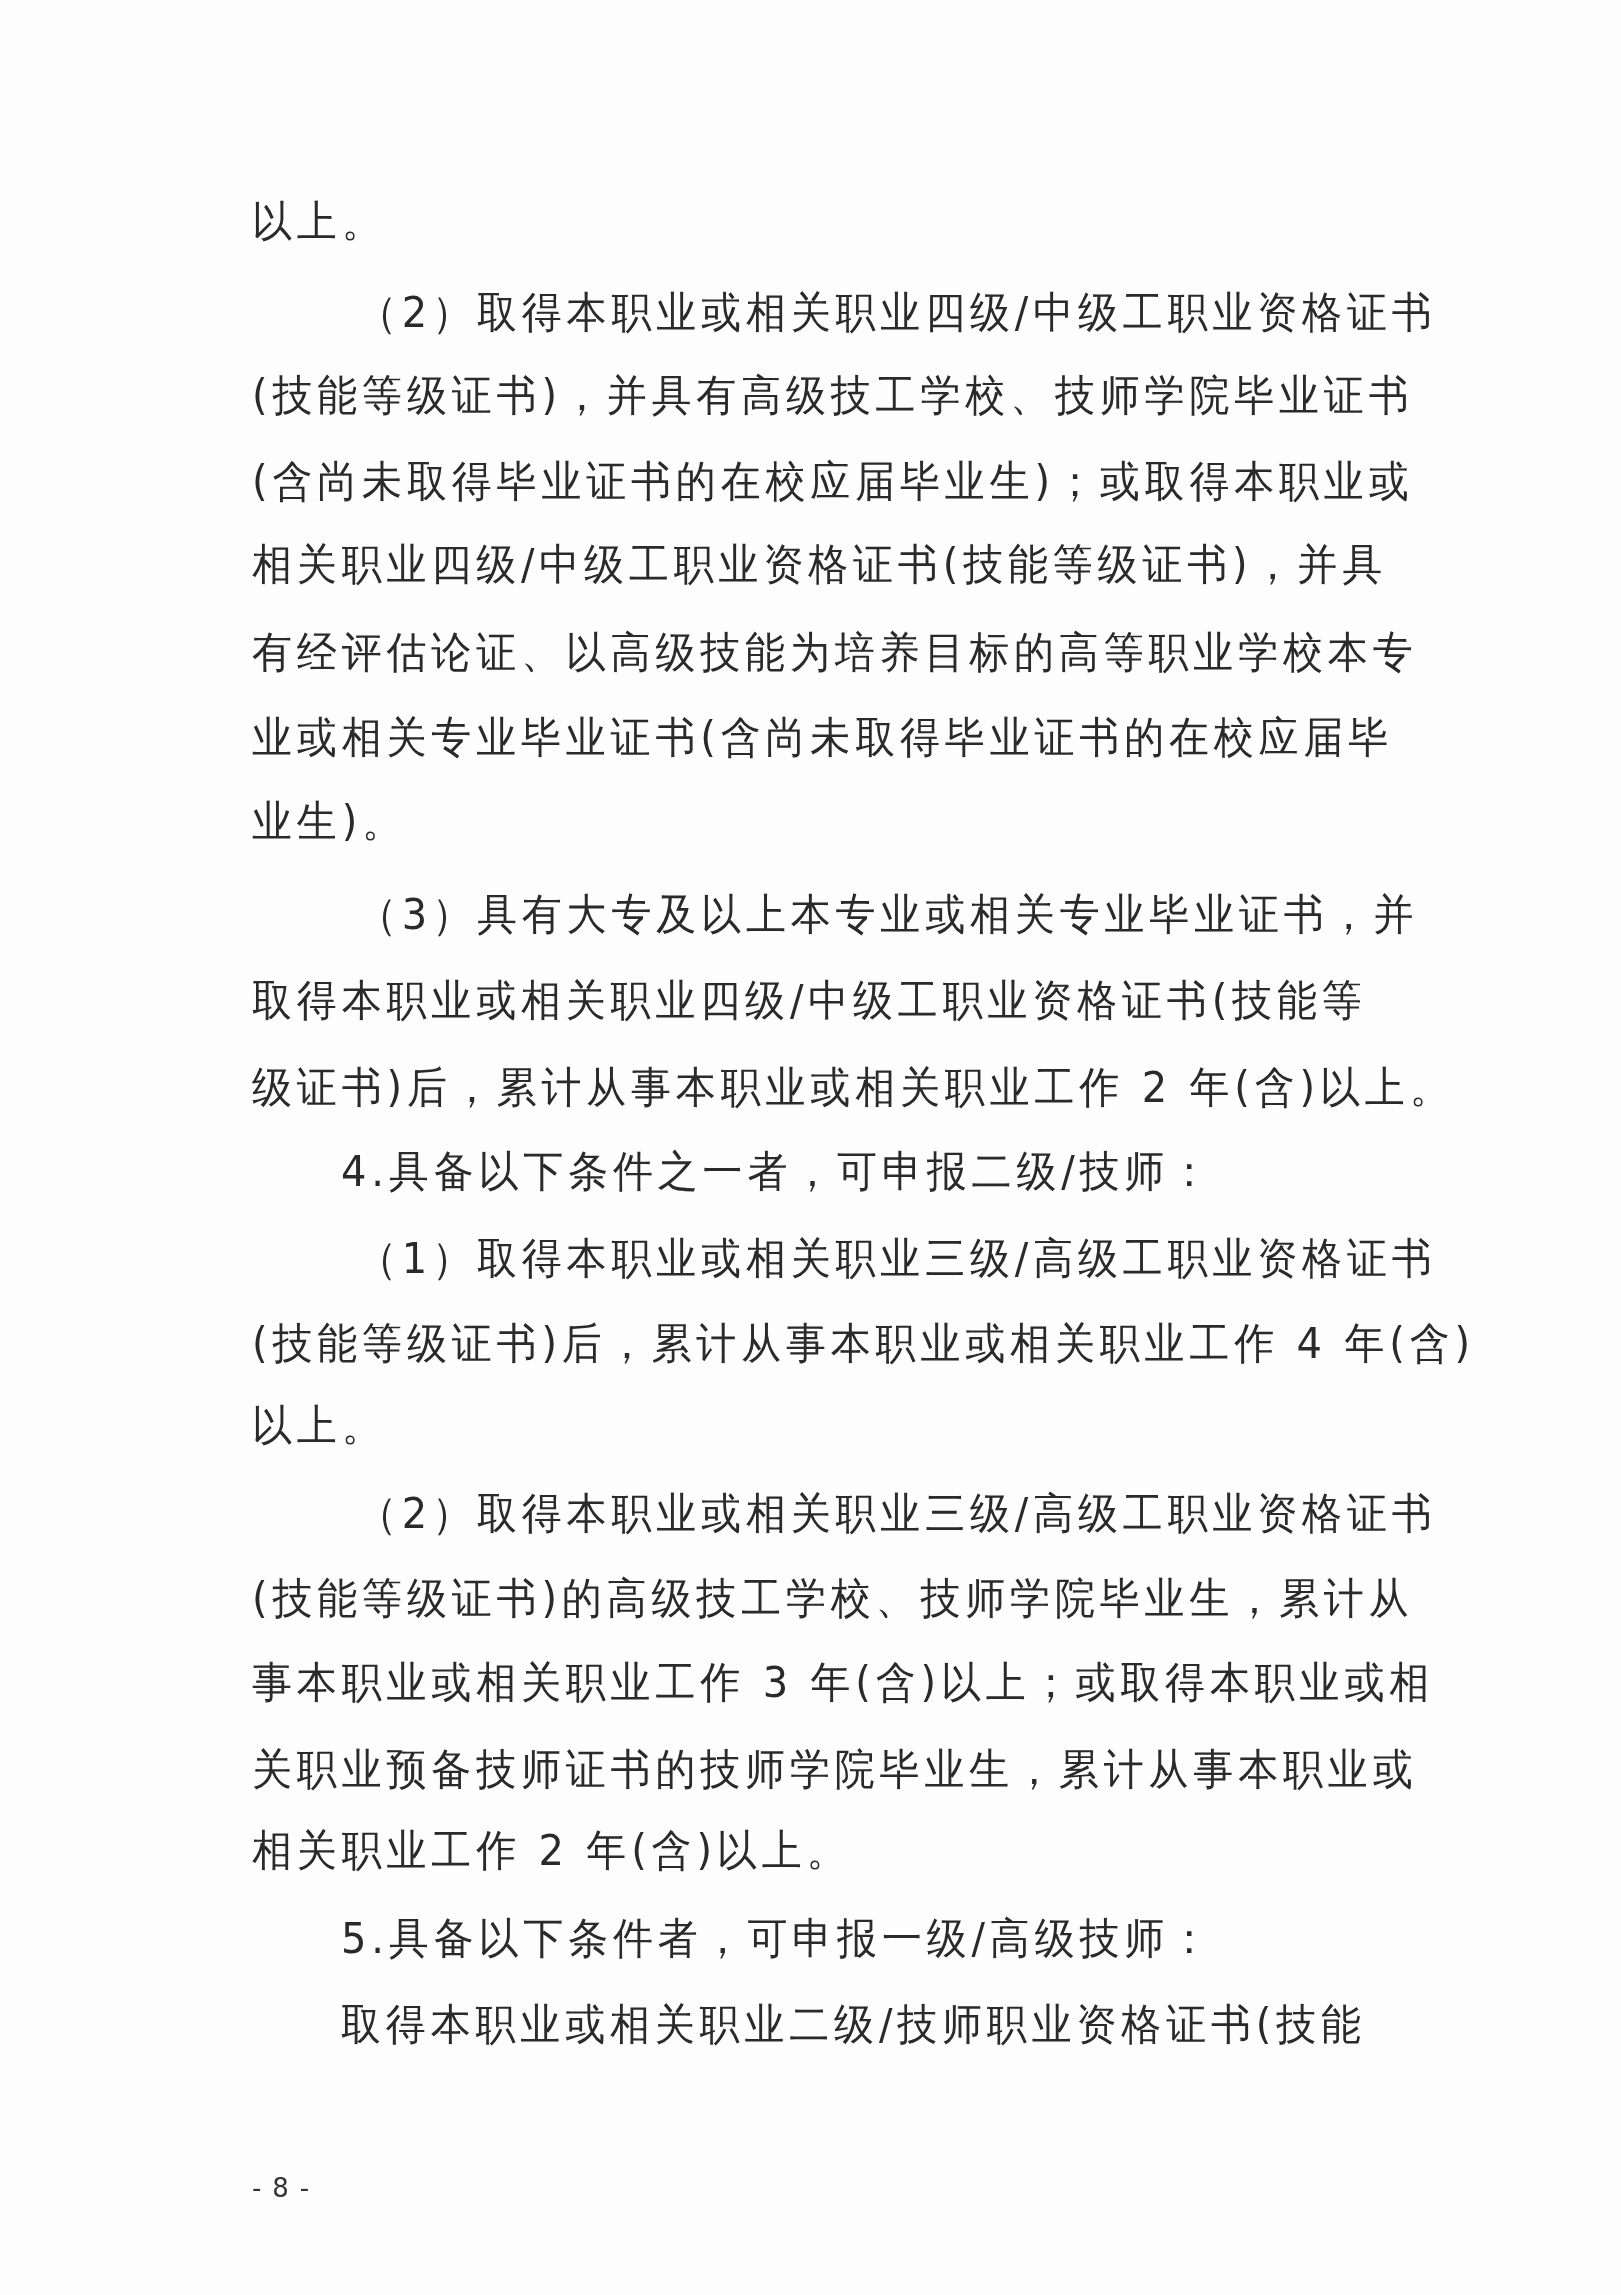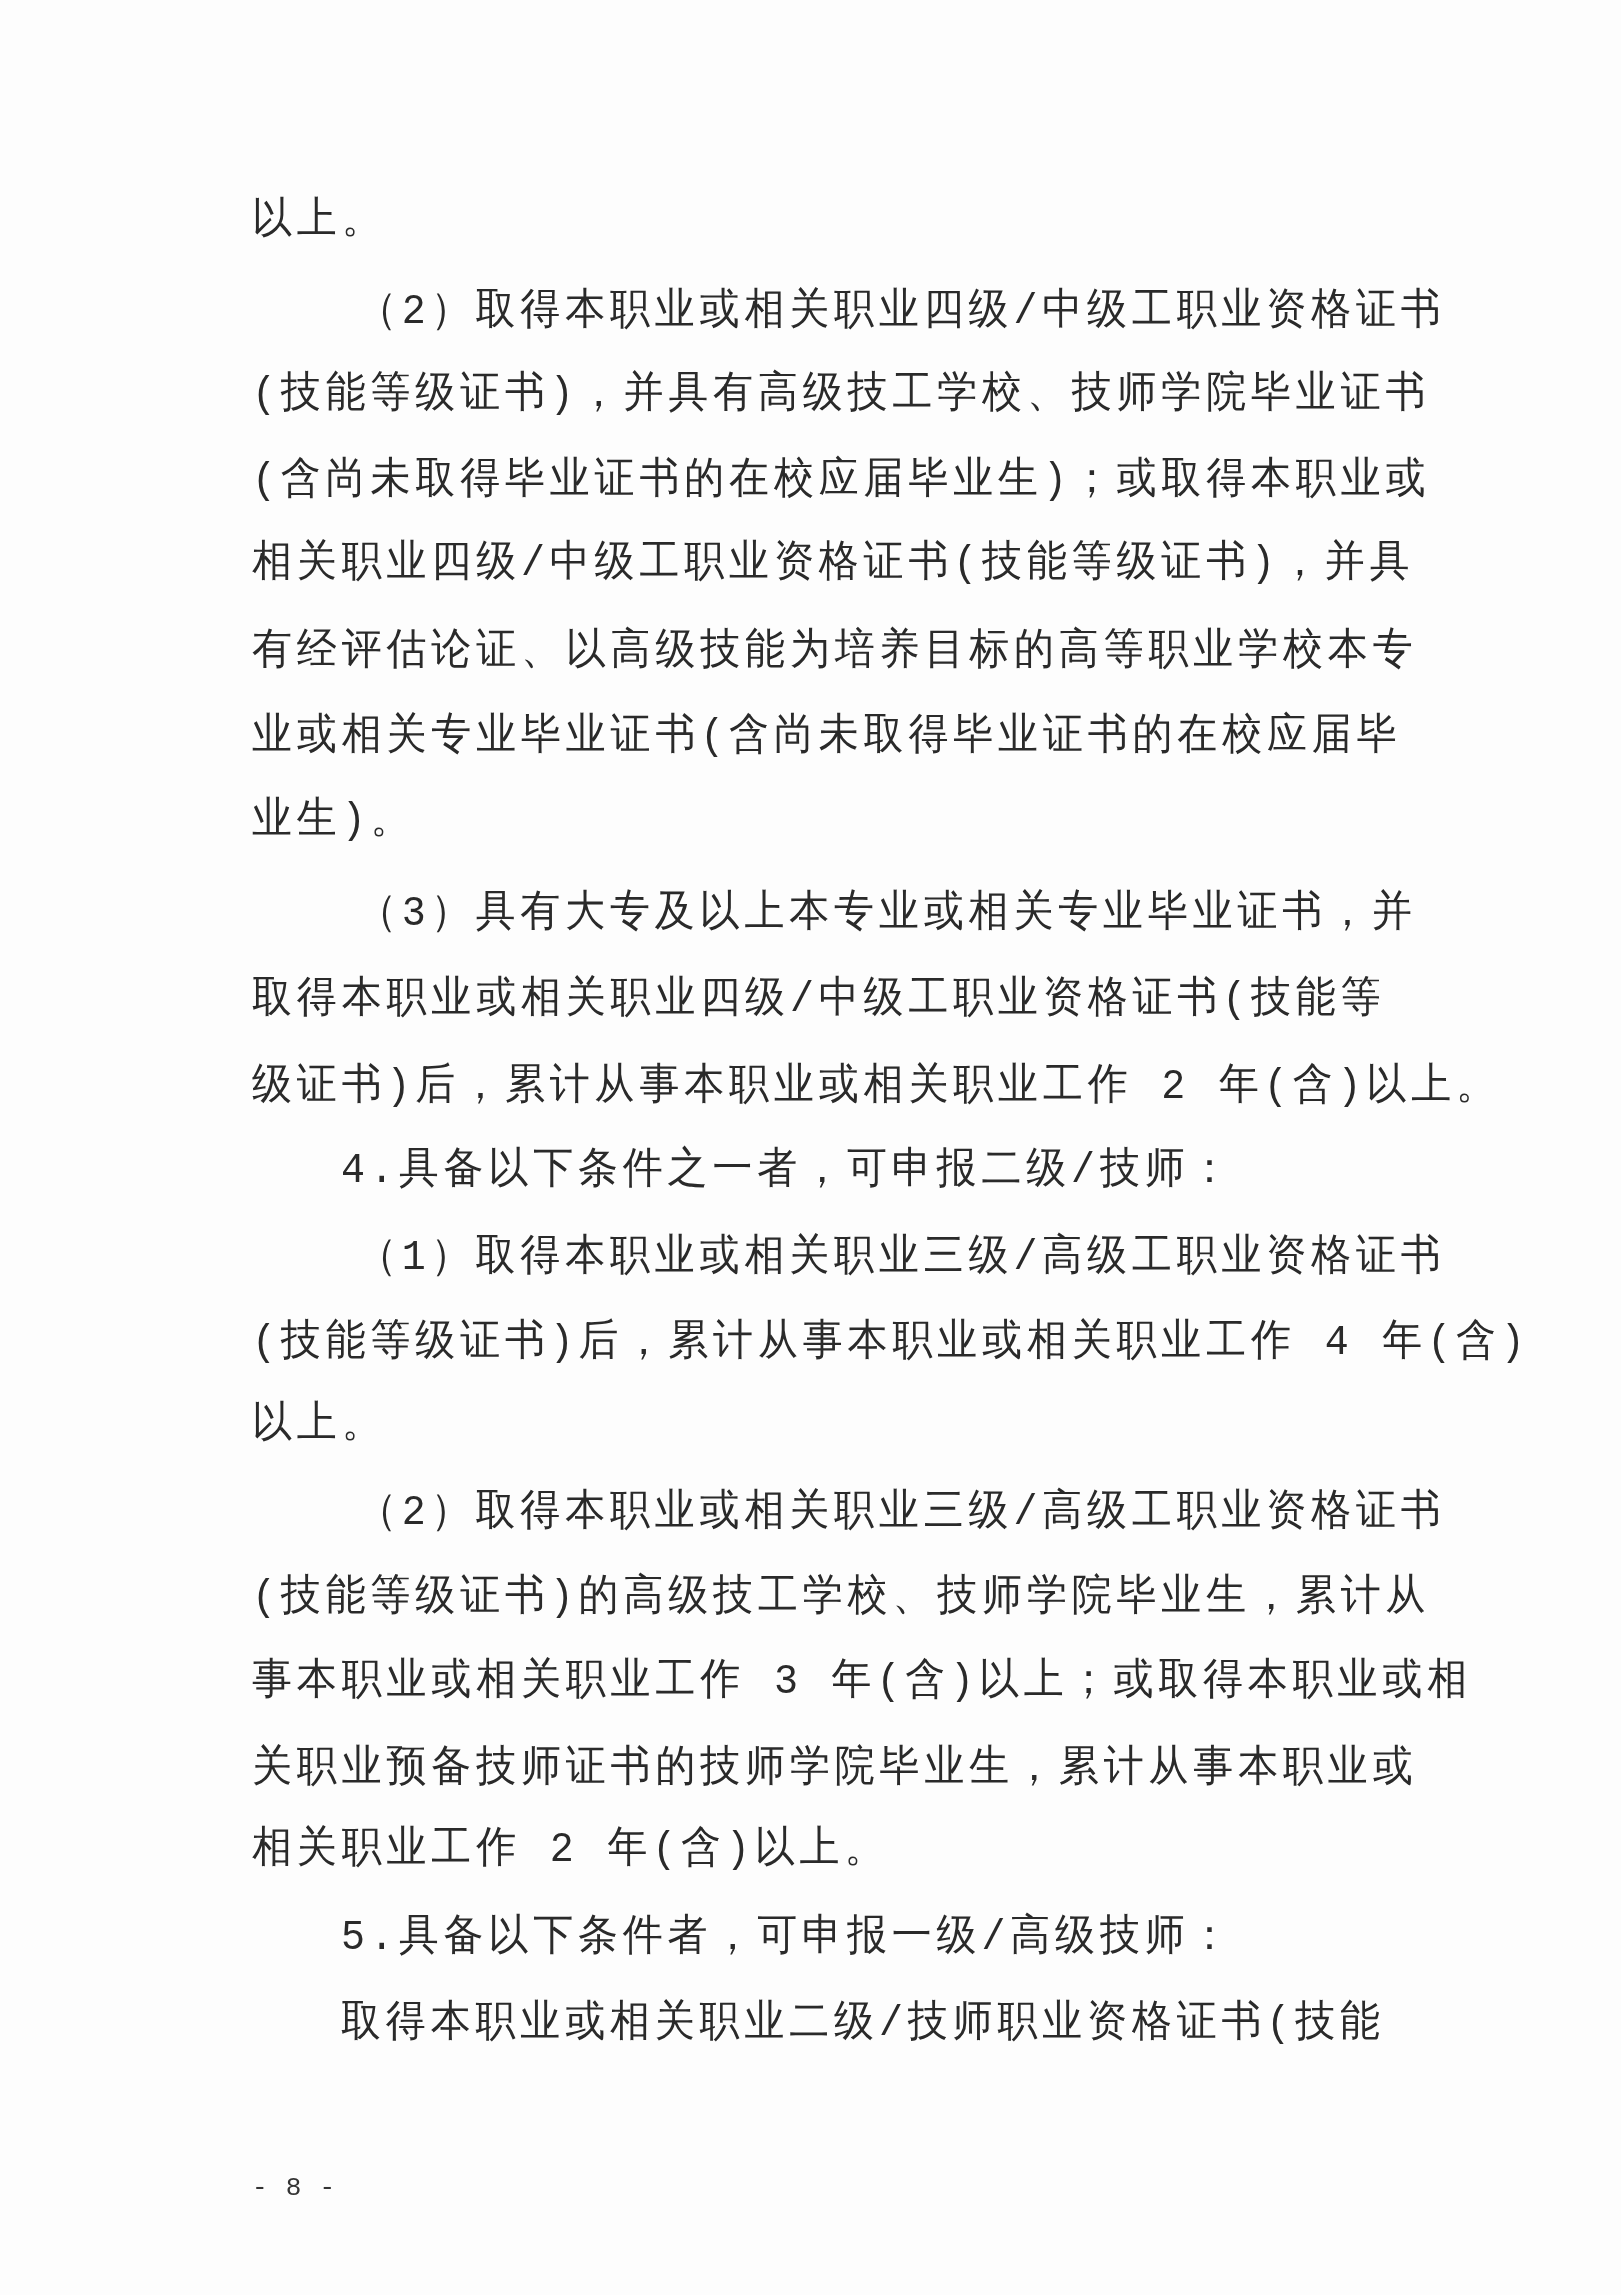--- a/index.html
+++ b/index.html
@@ -8,21 +8,21 @@
     height: 2295px;
     background: #fdfdfd;
     position: relative;
     overflow: hidden;
     font-family: "DejaVu Sans", sans-serif;
     color: #2a2a2a;
   }
   .page {
     position: absolute;
     left: 0; top: 0;
-    width: 1621px; height: 2295px; font-family: Liberation Mono, monospace;
+    width: 1621px; height: 2295px;
   }
   .line {
     position: absolute;
     left: 252px;
     width: 1146px;
     font-size: 43px;
     line-height: 52px;
     height: 52px;
     white-space: nowrap;
     letter-spacing: 5.2px;

